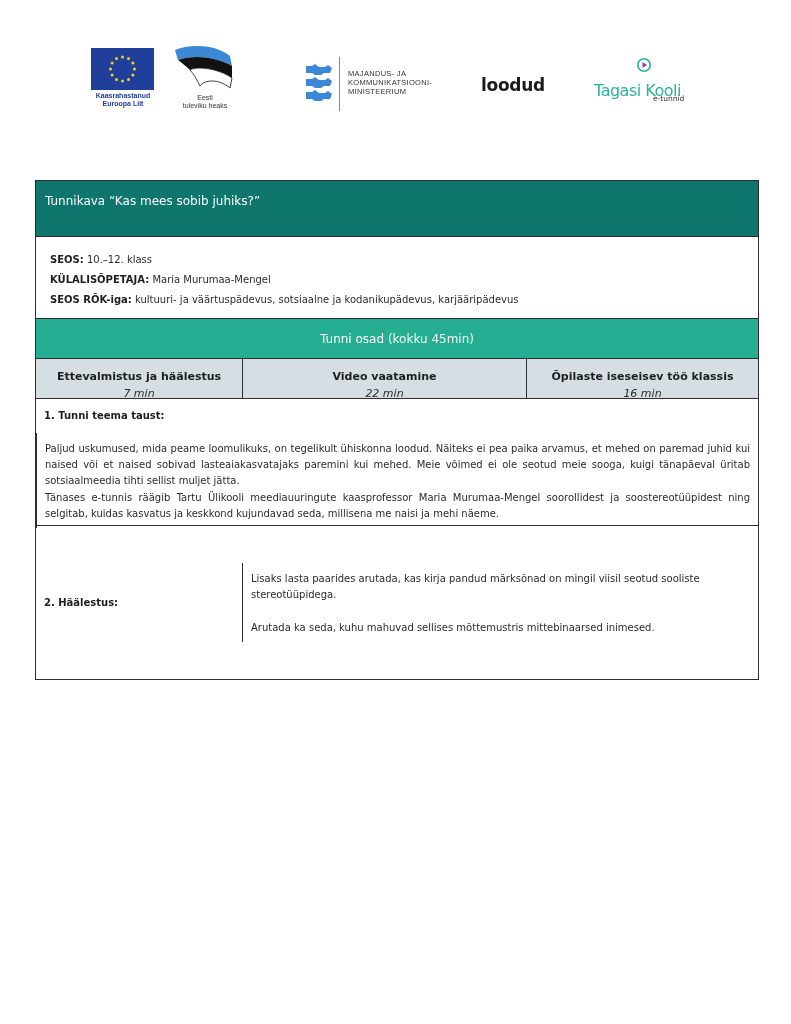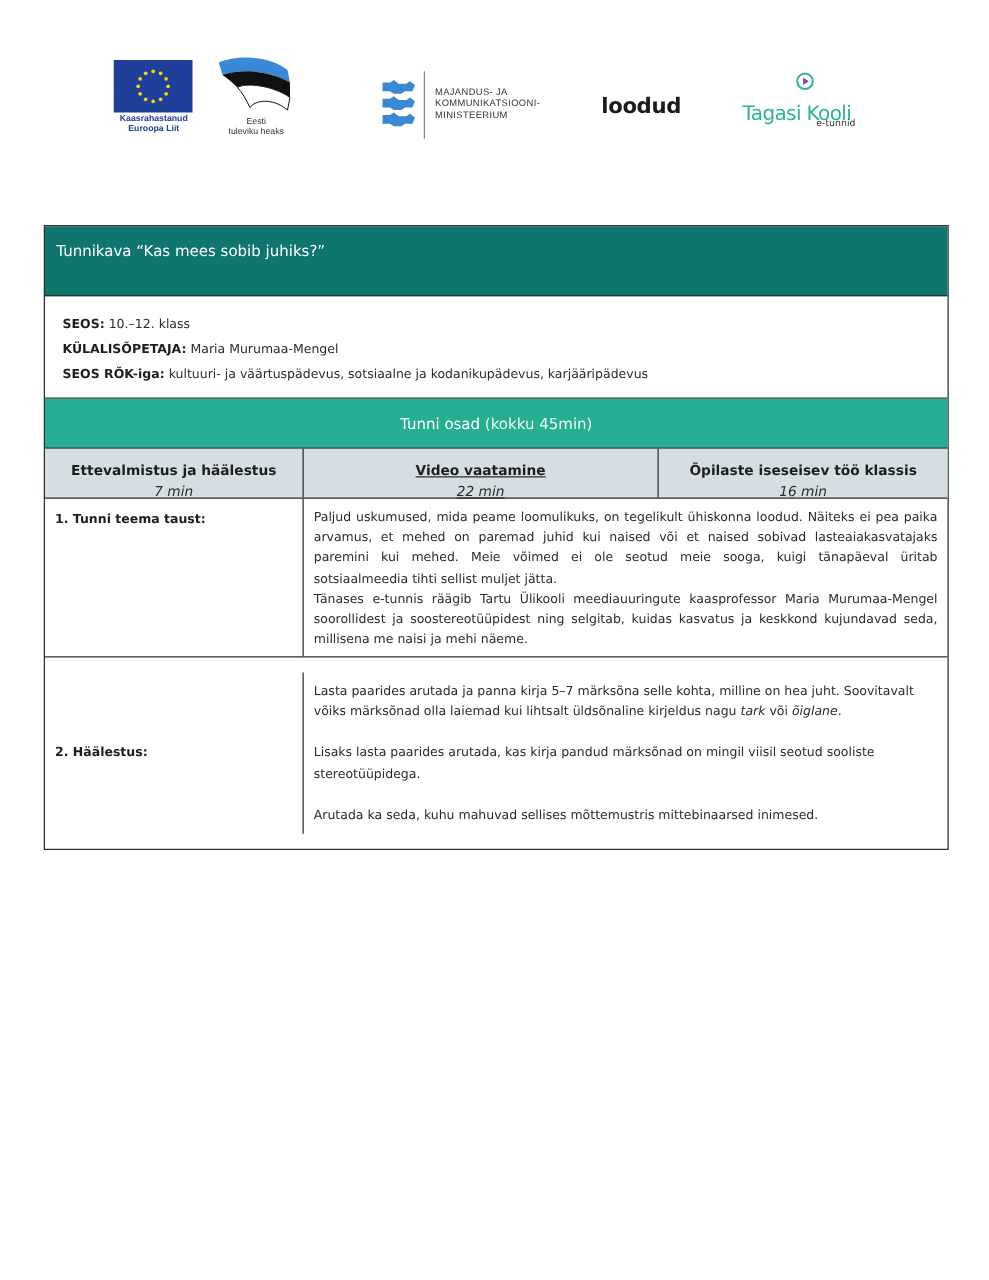--- a/index.html
+++ b/index.html
@@ -37,30 +37,30 @@
 
   .parts-header { background: #25ae91; color: #ffffff; text-align: center; height: 40px; line-height: 40px; font-size: 12px; border-bottom: 1.5px solid #2e2e2e; }
   .parts-header .light { font-weight: normal; opacity: 0.92; }
 
   .phases { display: flex; background: #d5dfe3; border-bottom: 1.5px solid #2e2e2e; height: 40px; }
   .phase { text-align: center; padding-top: 10px; font-size: 11px; }
   .phase + .phase { border-left: 1.5px solid #2e2e2e; }
   .phase .ph-name { font-weight: bold; color: #1e1e1e; line-height: 16px; white-space: nowrap; }
   .phase .ph-time { font-style: italic; color: #2b2b2b; line-height: 18px; }
   .ph1 { width: 206px; }
-  .ph2 { width: 284px; text-decoration: underline; }
+  .ph2 { width: 284px; }
   .ph3 { flex: 1; }
 
   .row { display: flex; border-bottom: 1.5px solid #2e2e2e; }
   .row:last-child { border-bottom: none; }
   .row-label { width: 206px; padding: 9px 8px; font-size: 10px; font-weight: bold; color: #1e1e1e; line-height: 16px; }
   .row-body { flex: 1; border-left: 1.5px solid #2e2e2e; padding: 8px 8px 6px 8px; font-size: 10px; line-height: 16.2px; color: #2b2b2b; }
   .row-body p.just { text-align: justify; }
   .row-body p + p.gap { margin-top: 17px; }
-  .row1 { height: 127px; }
+  .row1 { height: 127px; flex-direction: column; }
   .row2 { height: 153px; align-items: center; }
 </style>
 </head>
 <body>
 
 <div class="logos">
 
   <div class="logo eu-logo">
     <div class="eu-flag">
       <svg width="63" height="42" viewBox="0 0 63 42">
@@ -164,18 +164,17 @@
     <div class="row-label">1. Tunni teema taust:</div>
     <div class="row-body">
       <p class="just">Paljud uskumused, mida peame loomulikuks, on tegelikult ühiskonna loodud. Näiteks ei pea paika arvamus, et mehed on paremad juhid kui naised või et naised sobivad lasteaiakasvatajaks paremini kui mehed. Meie võimed ei ole seotud meie sooga, kuigi tänapäeval üritab sotsiaalmeedia tihti sellist muljet jätta.</p>
       <p class="just">Tänases e-tunnis räägib Tartu Ülikooli meediauuringute kaasprofessor Maria Murumaa-Mengel soorollidest ja soostereotüüpidest ning selgitab, kuidas kasvatus ja keskkond kujundavad seda, millisena me naisi ja mehi näeme.</p>
     </div>
   </div>
 
   <div class="row row2">
     <div class="row-label">2. Häälestus:</div>
     <div class="row-body">
-      <p><span>Lasta paarides arutada ja panna kirja 5–7 märksõna selle kohta, milline on hea juht. Soovitavalt võiks märksõnad olla laiemad kui lihtsalt üldsõnaline kirjeldus nagu </span><em>tark</em><span> või </span><em>õiglane</em><span>.</span></p>
       <p class="gap">Lisaks lasta paarides arutada, kas kirja pandud märksõnad on mingil viisil seotud sooliste stereotüüpidega.</p>
       <p class="gap">Arutada ka seda, kuhu mahuvad sellises mõttemustris mittebinaarsed inimesed.</p>
     </div>
   </div>
 </div>
 
 </body></html>

